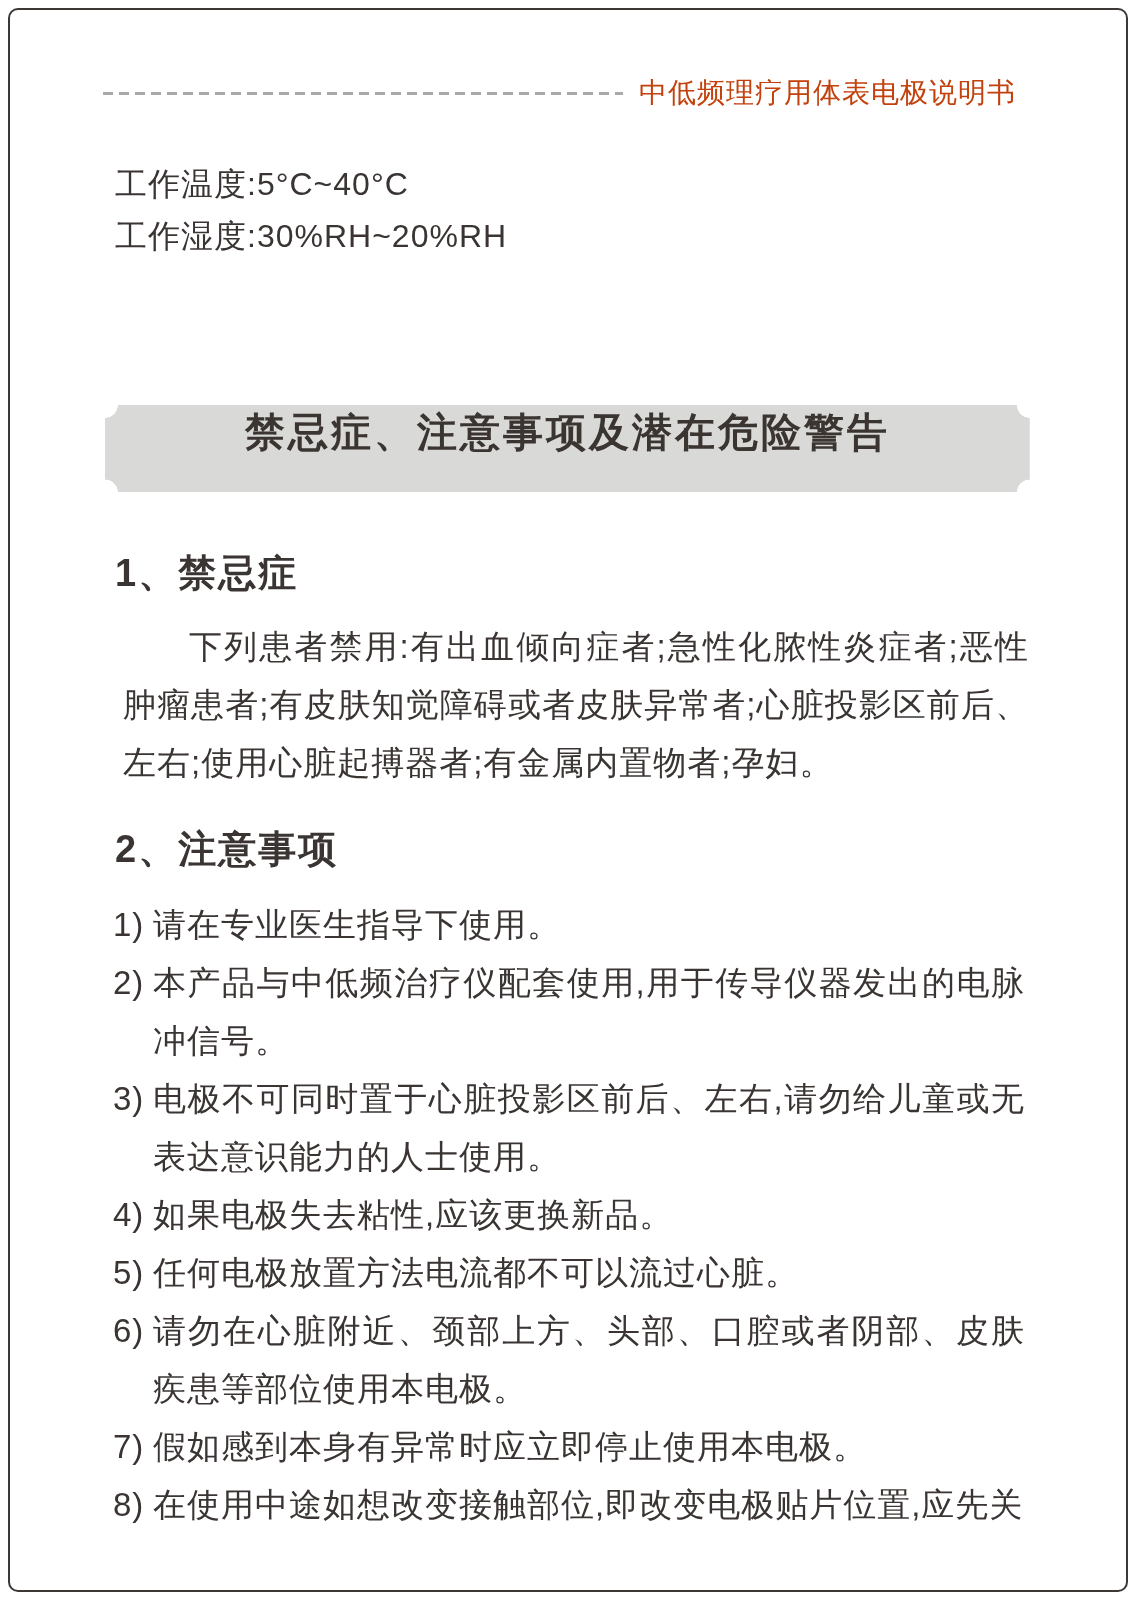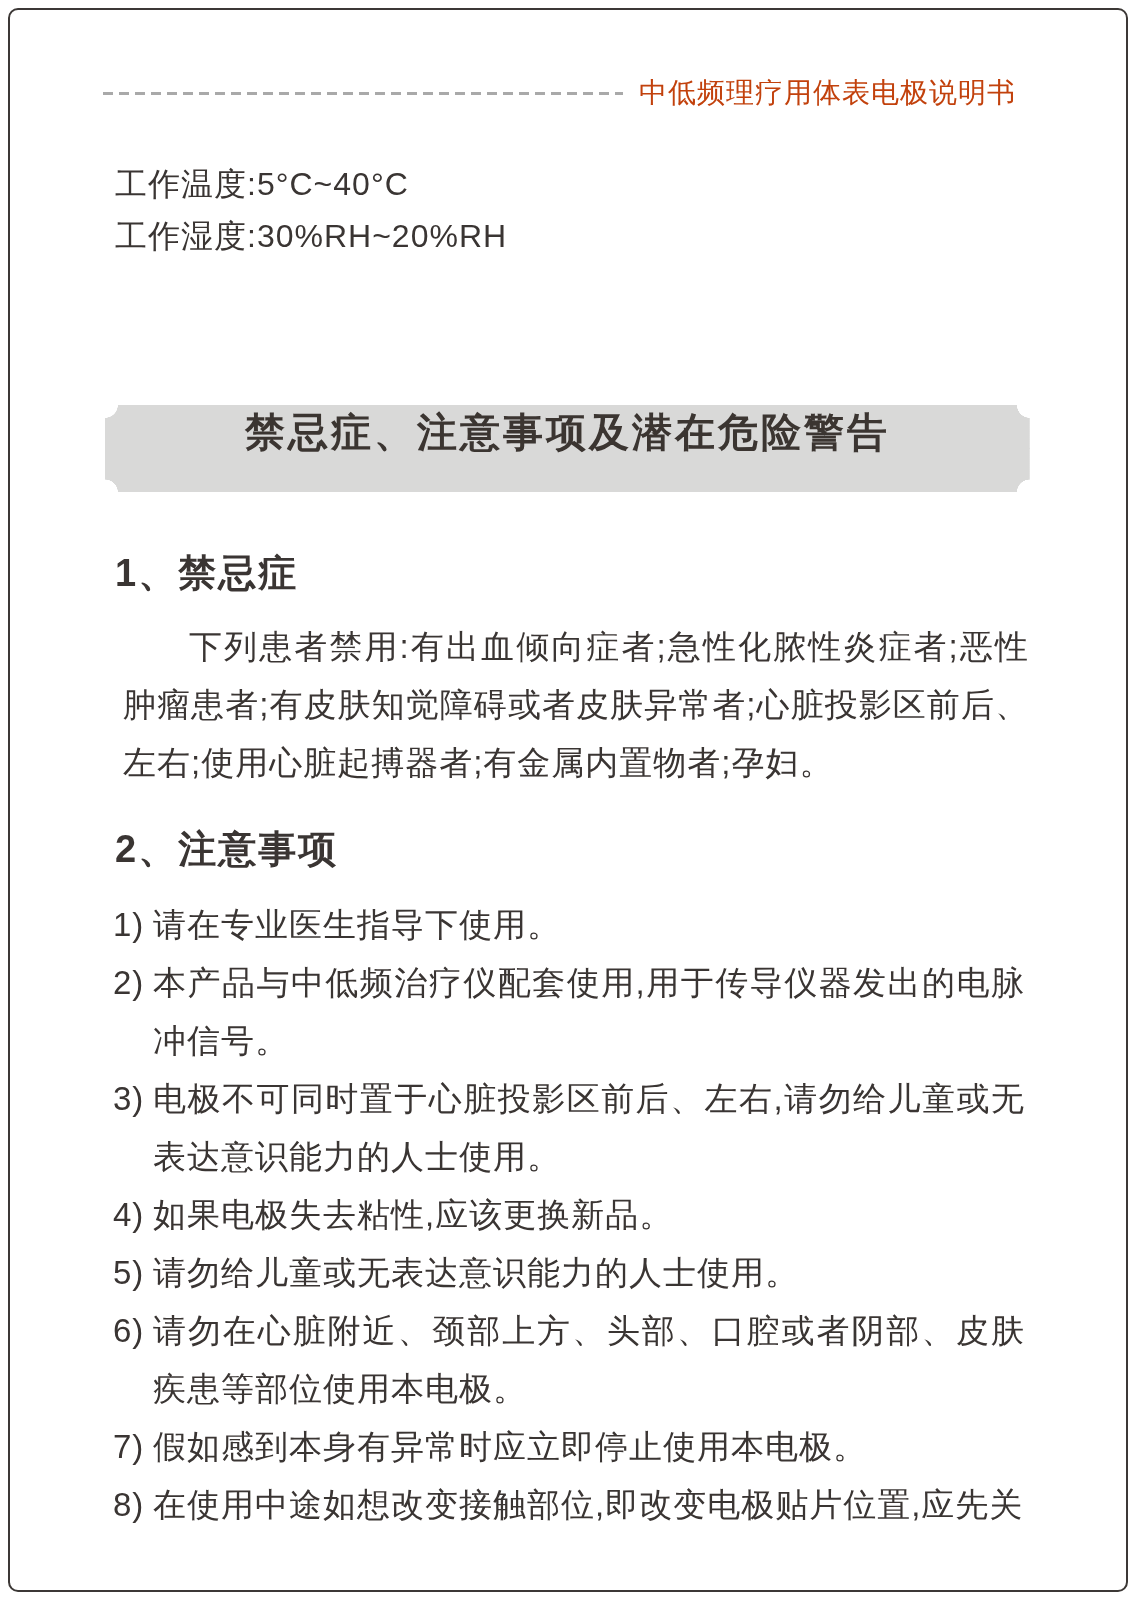--- a/index.html
+++ b/index.html
@@ -102,21 +102,21 @@
   <div class="item">
     <span class="num">3)</span>
     <span class="text">电极不可同时置于心脏投影区前后、左右,请勿给儿童或无表达意识能力的人士使用。</span>
   </div>
   <div class="item">
     <span class="num">4)</span>
     <span class="text">如果电极失去粘性,应该更换新品。</span>
   </div>
   <div class="item">
     <span class="num">5)</span>
-    <span class="text">请勿给儿童或无表达意识能力的人士使用。</span>
+    <span class="text">任何电极放置方法电流都不可以流过心脏。</span>
   </div>
   <div class="item">
     <span class="num">6)</span>
     <span class="text">请勿在心脏附近、颈部上方、头部、口腔或者阴部、皮肤疾患等部位使用本电极。</span>
   </div>
   <div class="item">
     <span class="num">7)</span>
     <span class="text">假如感到本身有异常时应立即停止使用本电极。</span>
   </div>
   <div class="item">

